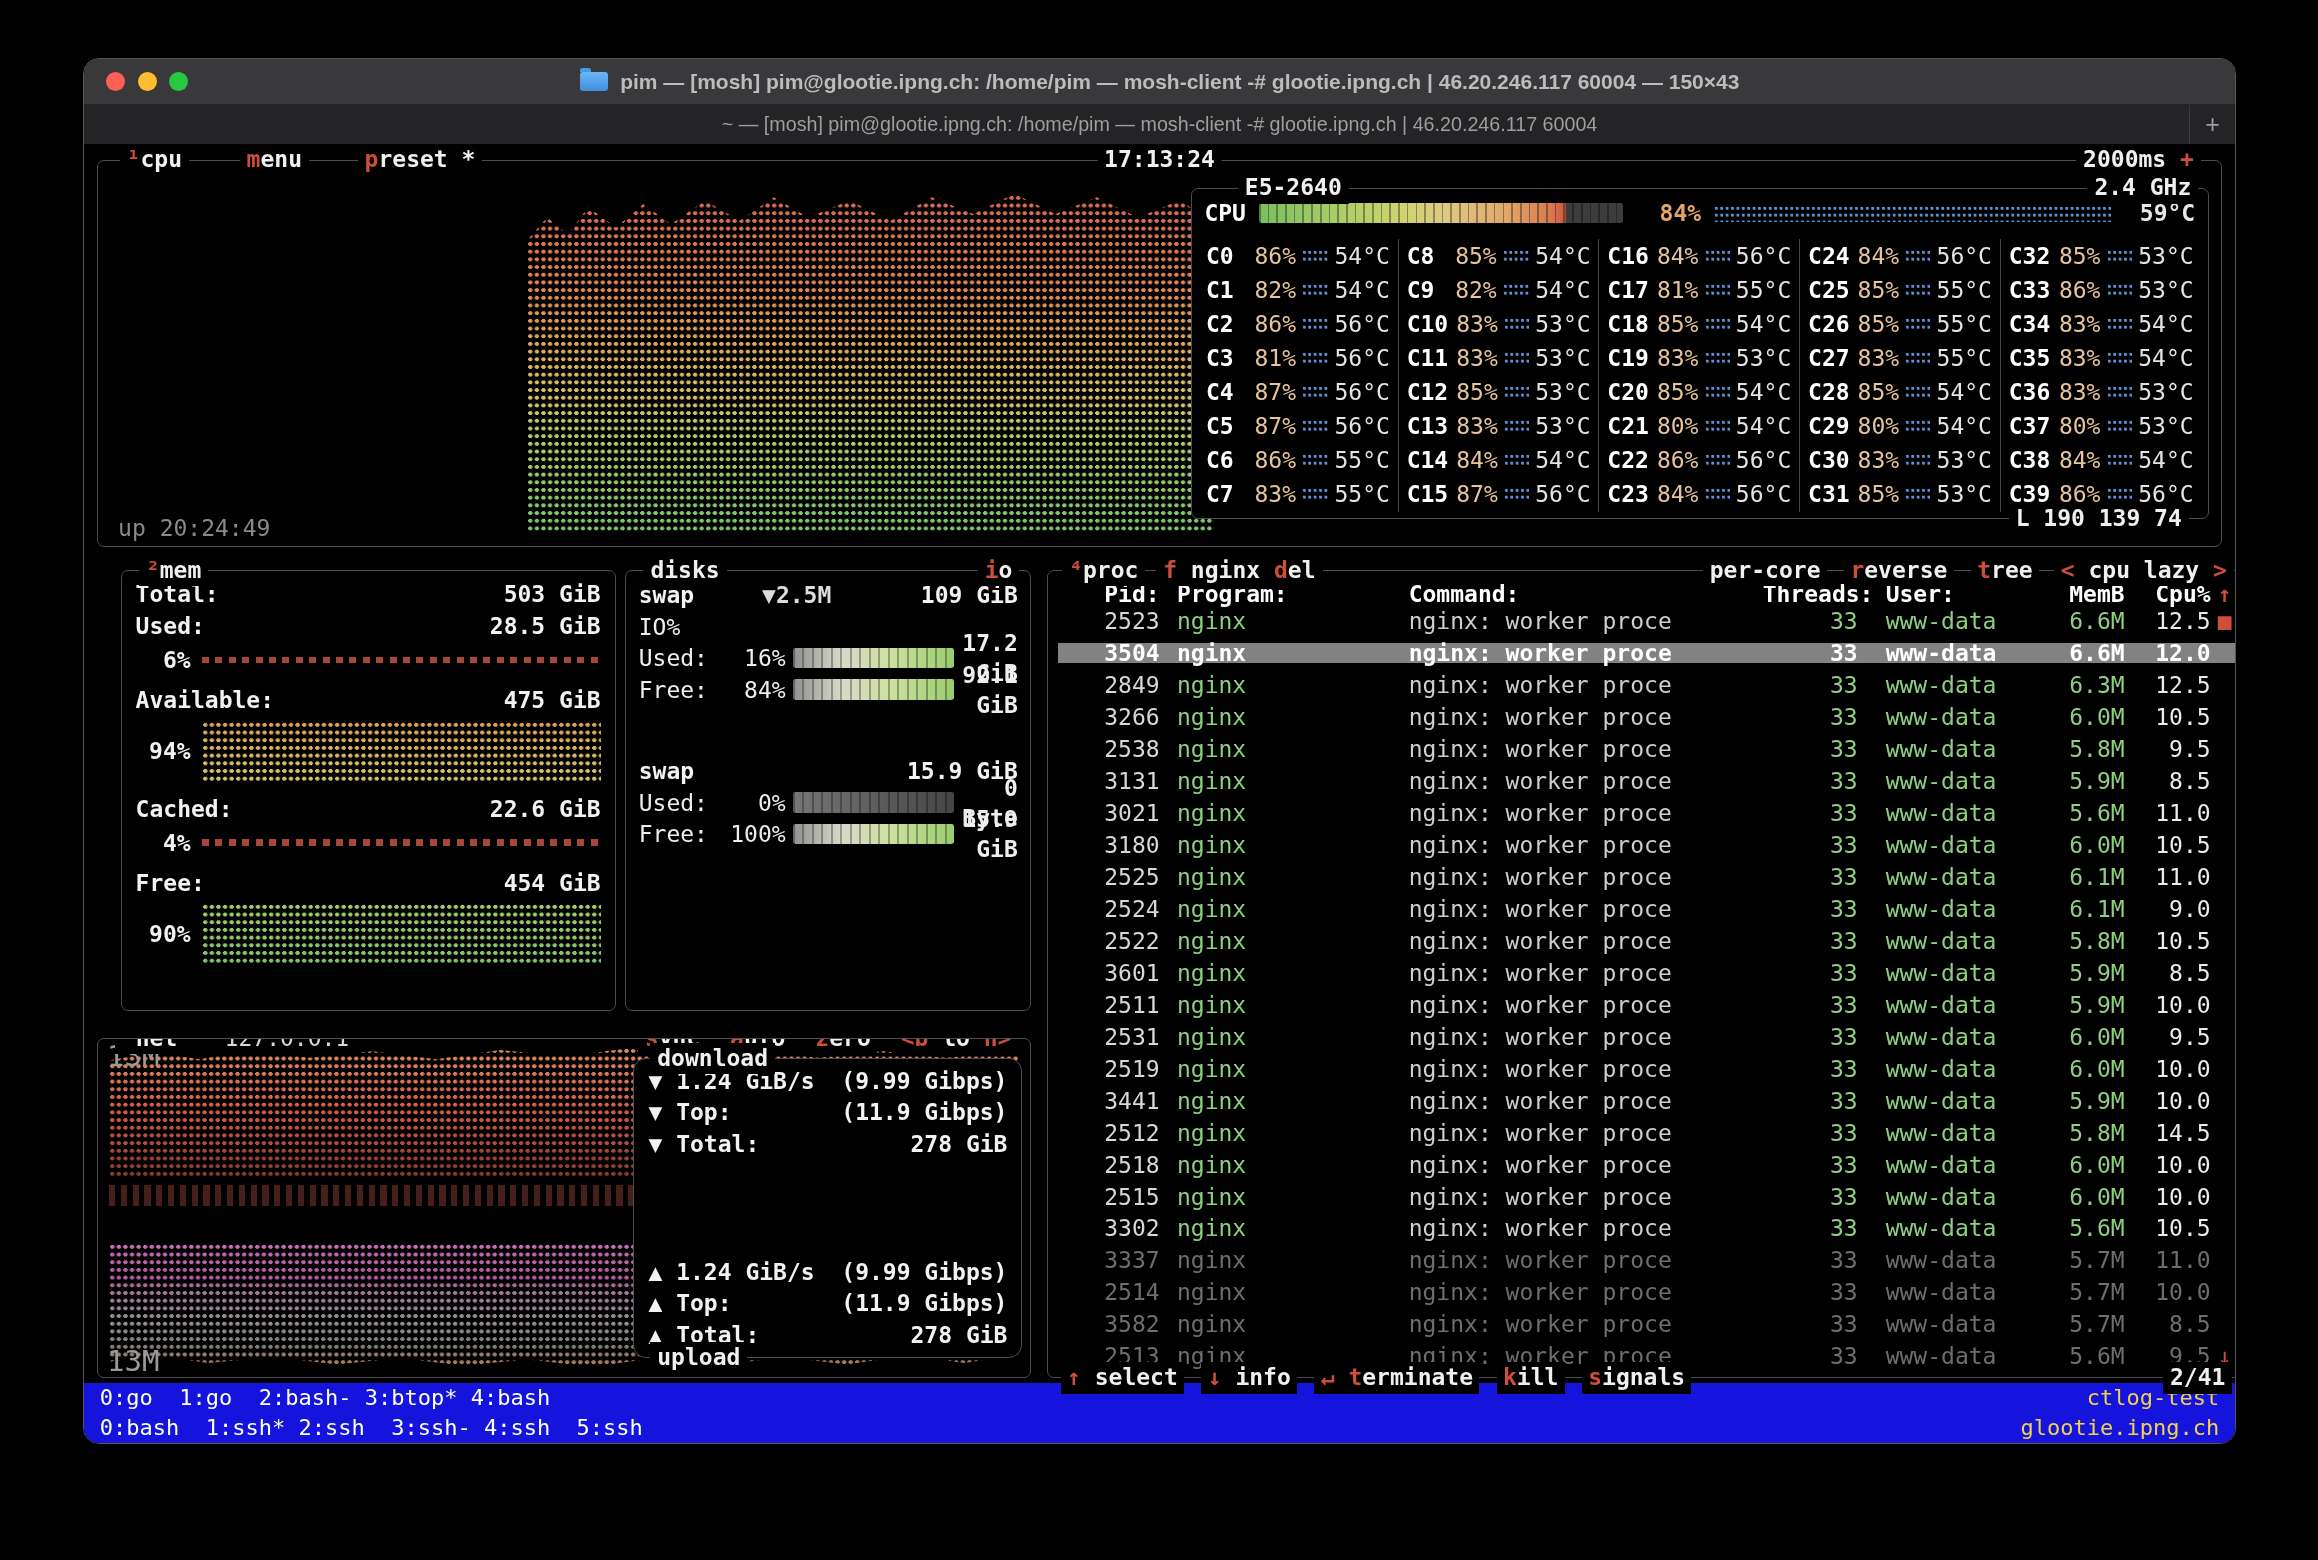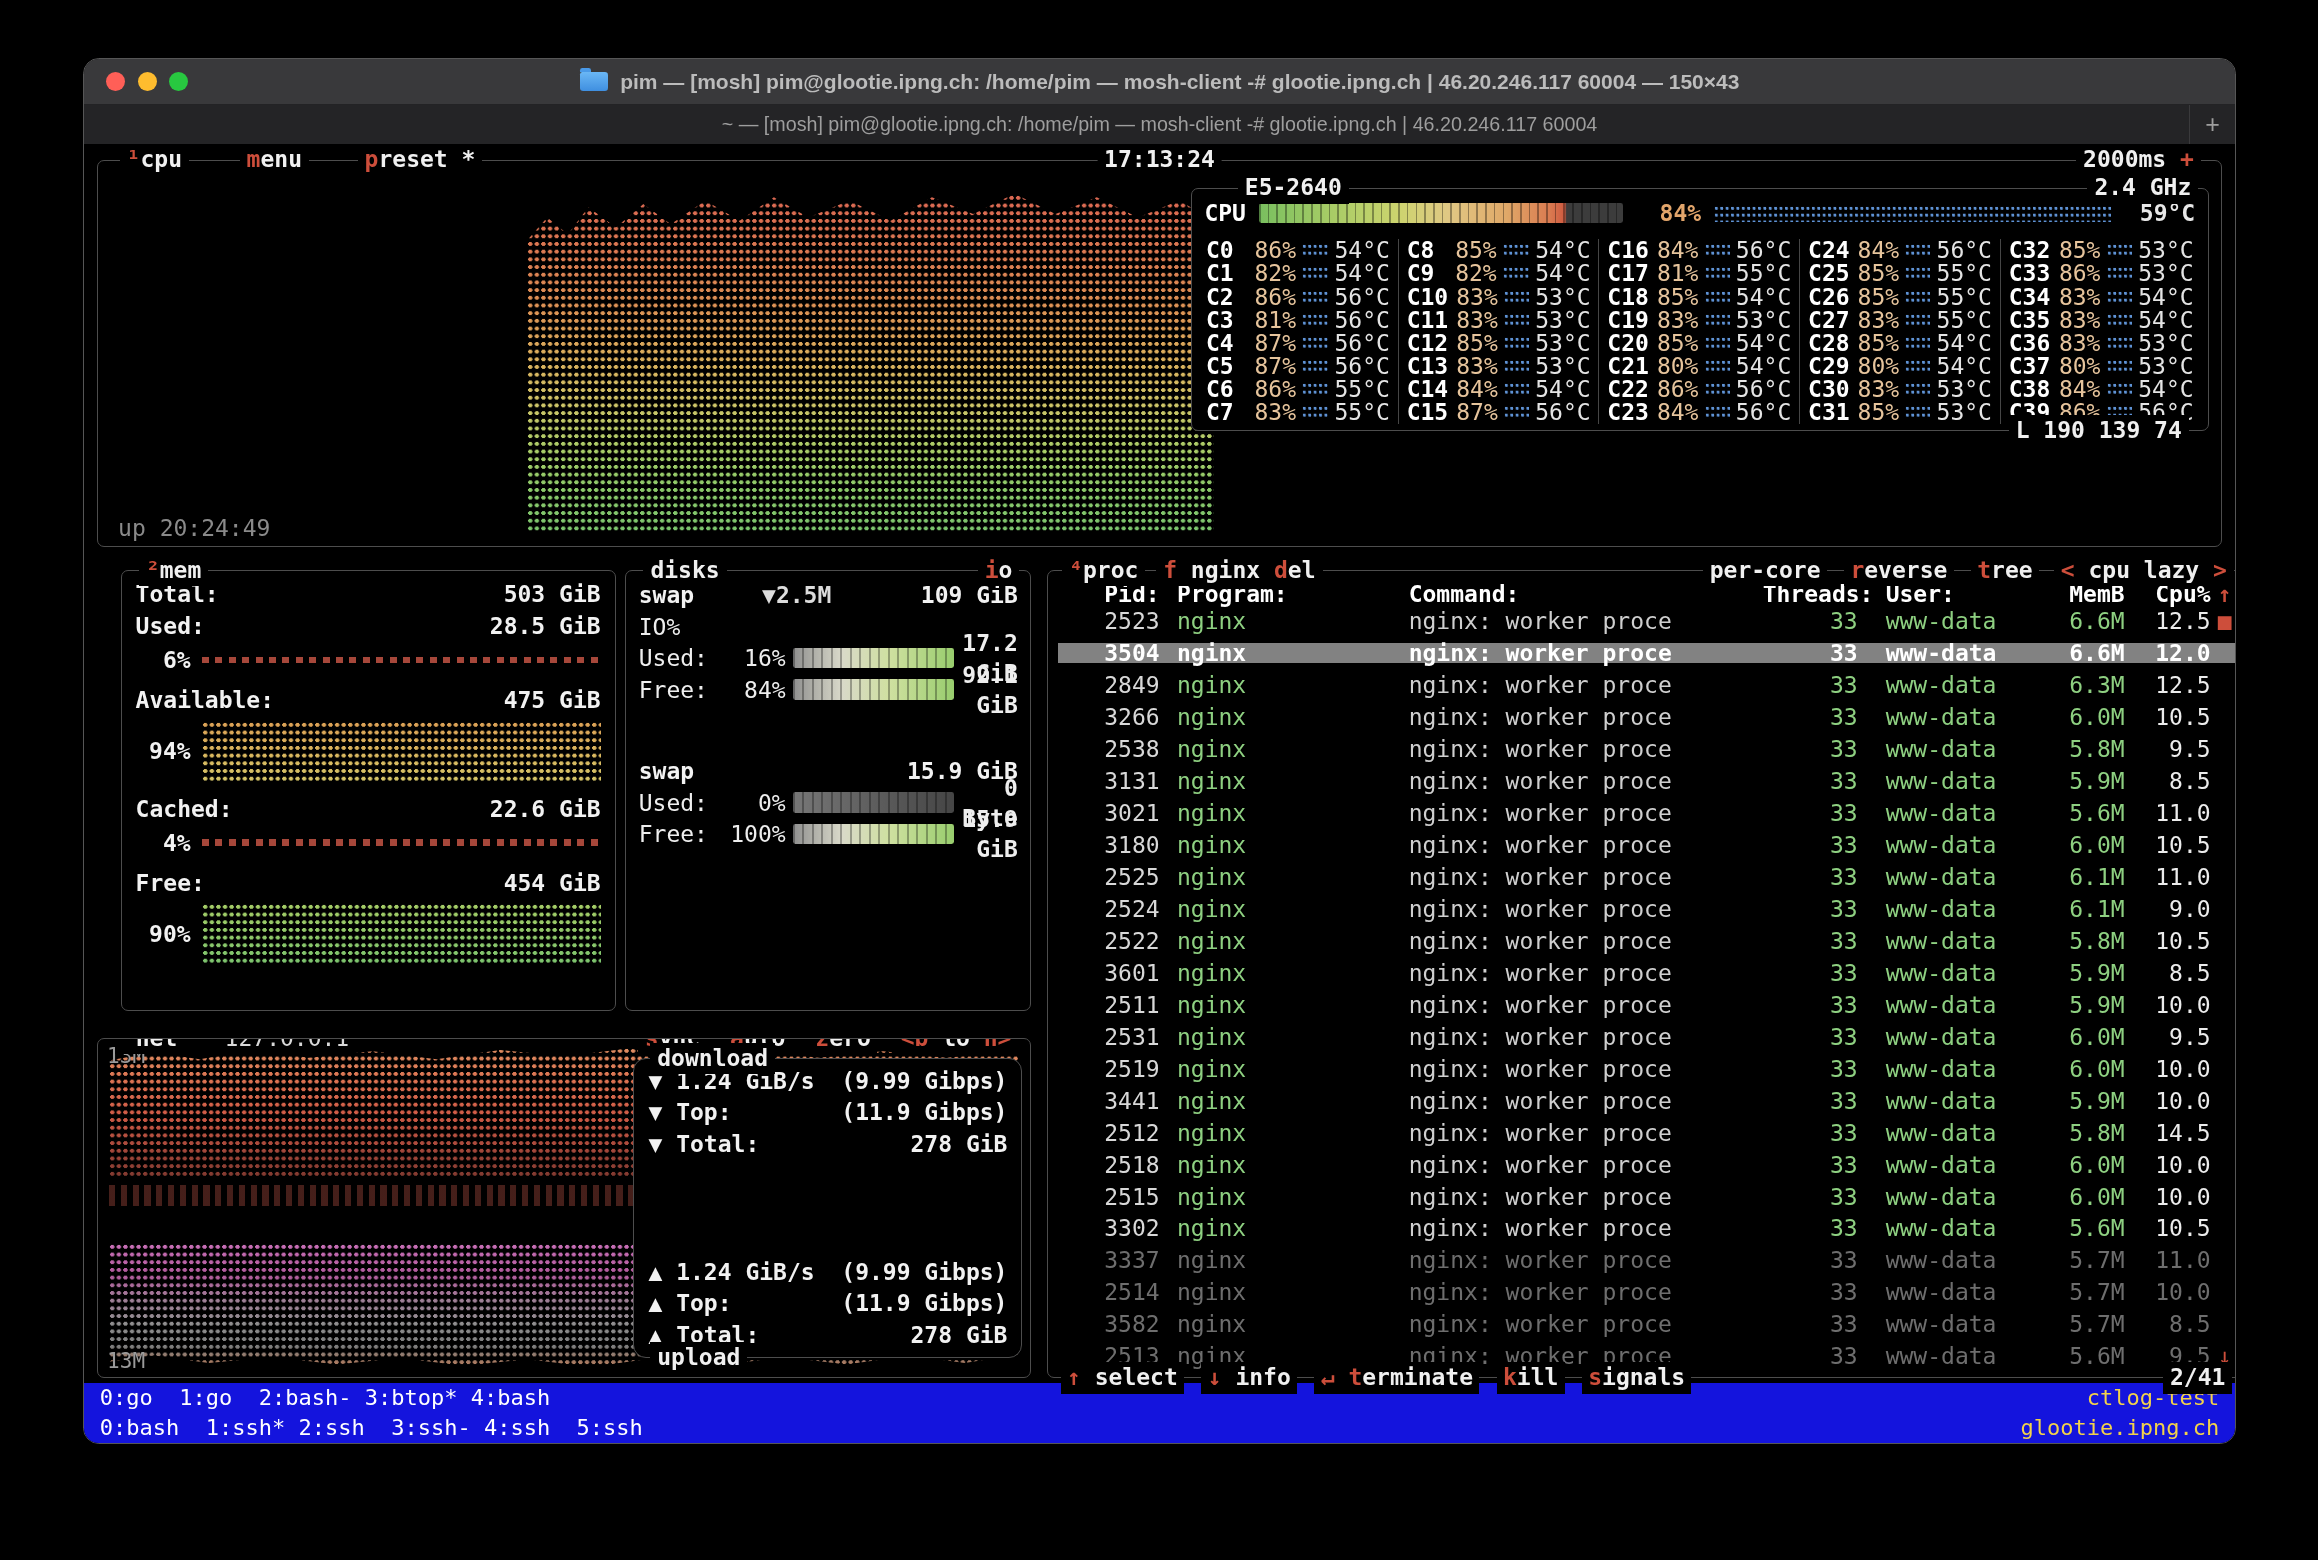--- a/index.html
+++ b/index.html
@@ -45,21 +45,21 @@
              mask-image:radial-gradient(circle at 2.4px 3.2px,#000 1.5px,transparent 1.7px);
              mask-size:5.4px 6.8px; }
 
   
   .cpu-box { height:387px; flex:0 0 auto; }
   .cpu-graph { position:absolute; left:429px; top:33px; width:687px; height:337px;
     background:linear-gradient(180deg,#db6752 0%,#dc7b52 18%,#dd9355 34%,#dbb25e 50%,#cfc468 62%,#a9cd68 76%,#8bc96a 88%,#7cc46e 100%);
     clip-path:polygon(0 14%,3% 7%,6% 12%,9% 4%,13% 10%,17% 3%,21% 9%,26% 2%,31% 8%,36% 1%,41% 7%,47% 2%,53% 8%,59% 1%,65% 6%,71% 0%,77% 6%,83% 1%,89% 7%,95% 2%,100% 8%,100% 100%,0 100%); }
   .uptime { position:absolute; left:20.5px; bottom:3.2px; color:#8a8a8a; }
 
-  .cpu-panel { position:absolute; right:12.6px; top:27px; width:1018px; height:243px; }
+  .cpu-panel { position:absolute; right:12.6px; top:27px; width:1018px; height:331px; }
   .cpu-meter-row { display:flex; align-items:center; gap:12.6px; padding:7.9px 12.6px 0; height:41px; }
   .cm-label { font-weight:bold; color:#fff; }
   .cpu-meter { flex:0 0 364px; height:20.5px; border-radius:2.4px;
     background-image:repeating-linear-gradient(90deg,rgba(0,0,0,.35) 0 1.6px,transparent 1.6px 8.7px),
       linear-gradient(90deg,#79bf5f 0%,#a8cc66 20%,#ccd46e 38%,#e0c884 52%,#e0a868 68%,#d97a50 80%,#cf5a40 84%,#3c3c3c 84.5%,#3c3c3c 100%); }
   .cm-pct { width:66px; text-align:right; color:#e2a56b; font-weight:bold; }
   .cm-dots { flex:1; height:17.3px; background:#5f93d6; }
   .cm-temp { width:72px; text-align:right; color:#e8e8e8; font-weight:bold; }
 
   .core-grid { position:absolute; left:6.3px; right:6.3px; top:50px; bottom:6.3px;
@@ -105,21 +105,21 @@
 
   
   .net-dl { position:absolute; left:11px; right:11px; top:7.9px; height:132px;
     background:linear-gradient(180deg,#e08f62 0%,#dc7352 25%,#d05c47 50%,#aa4a3c 75%,#7e382f 100%);
     clip-path:polygon(0 10%,5% 4%,10% 9%,16% 2%,22% 8%,29% 3%,36% 9%,43% 2%,50% 7%,57% 1%,64% 7%,71% 2%,78% 8%,85% 3%,92% 8%,100% 2%,100% 100%,0 100%); }
   .net-gap { position:absolute; left:11px; right:11px; top:146px; height:20.5px;
     background:repeating-linear-gradient(90deg,#7e382f 0 6.3px,transparent 6.3px 11.8px); opacity:.55; }
   .net-ul { position:absolute; left:11px; right:11px; bottom:7.9px; height:126px;
     background:linear-gradient(180deg,#c970b8 0%,#b25b9d 25%,#a07f97 45%,#8f8f8f 65%,#7d7d7d 82%,#b97a58 100%);
     clip-path:polygon(0 0,100% 0,100% 88%,94% 95%,88% 89%,81% 96%,74% 90%,67% 97%,60% 91%,53% 98%,46% 92%,39% 97%,32% 91%,25% 96%,18% 90%,11% 95%,5% 89%,0 94%); }
-  .net-scale { position:absolute; color:#9a9a9a; z-index:2; font-size:21px; }
+  .net-scale { position:absolute; color:#9a9a9a; z-index:2; font-size:29px; }
   .net-scale.top { left:9.5px; top:1.6px; } .net-scale.bot { left:9.5px; bottom:1.6px; }
   .net-stats { position:absolute; right:7.9px; top:19px; bottom:19px; width:389px; z-index:4;
     border:1.6px solid #4d4d4d; border-radius:13px; background:#000; padding:6.3px 14px;
     display:flex; flex-direction:column; justify-content:space-between; }
   .stat-group { display:flex; flex-direction:column; }
   .stat-line { display:flex; justify-content:space-between; height:31.5px; line-height:31.5px; font-weight:bold; color:#f2f2f2; white-space:pre; }
 
   
   .proc-box { flex:1; display:flex; flex-direction:column; padding:4.7px 6.3px 11px 9.5px; min-height:0; }
   .proc-row { display:flex; align-items:center; min-height:0; }

